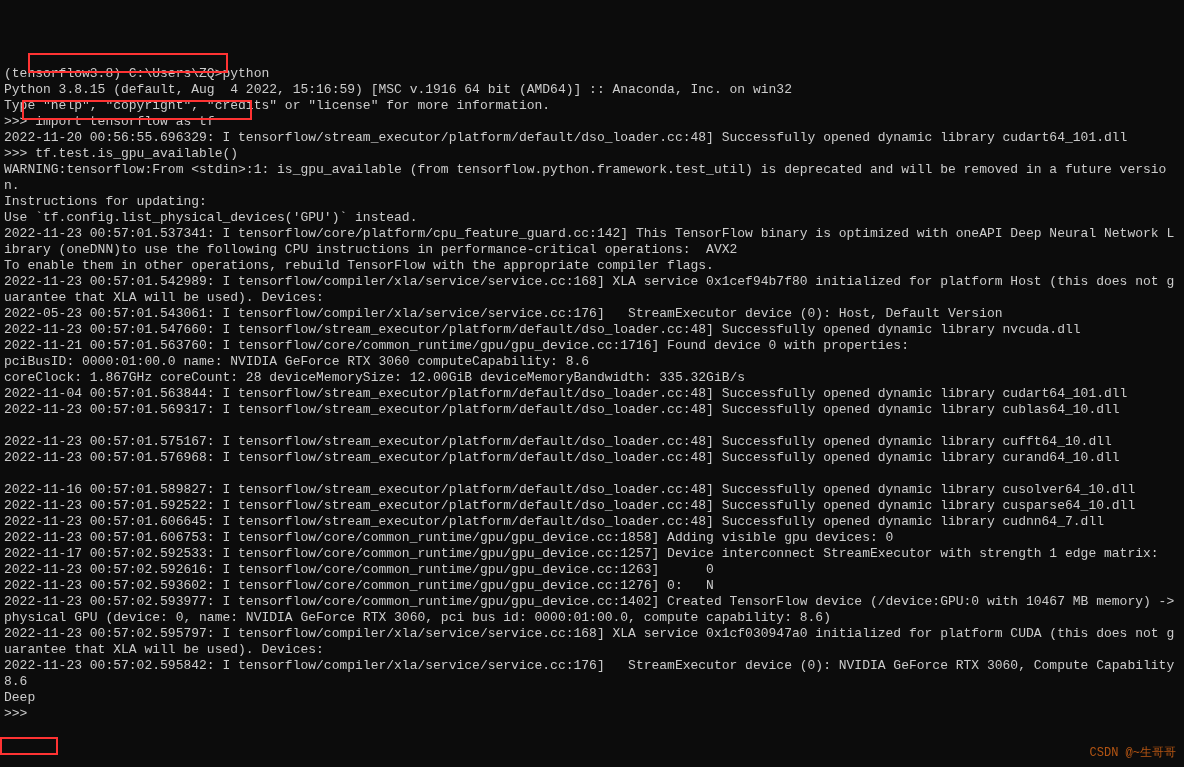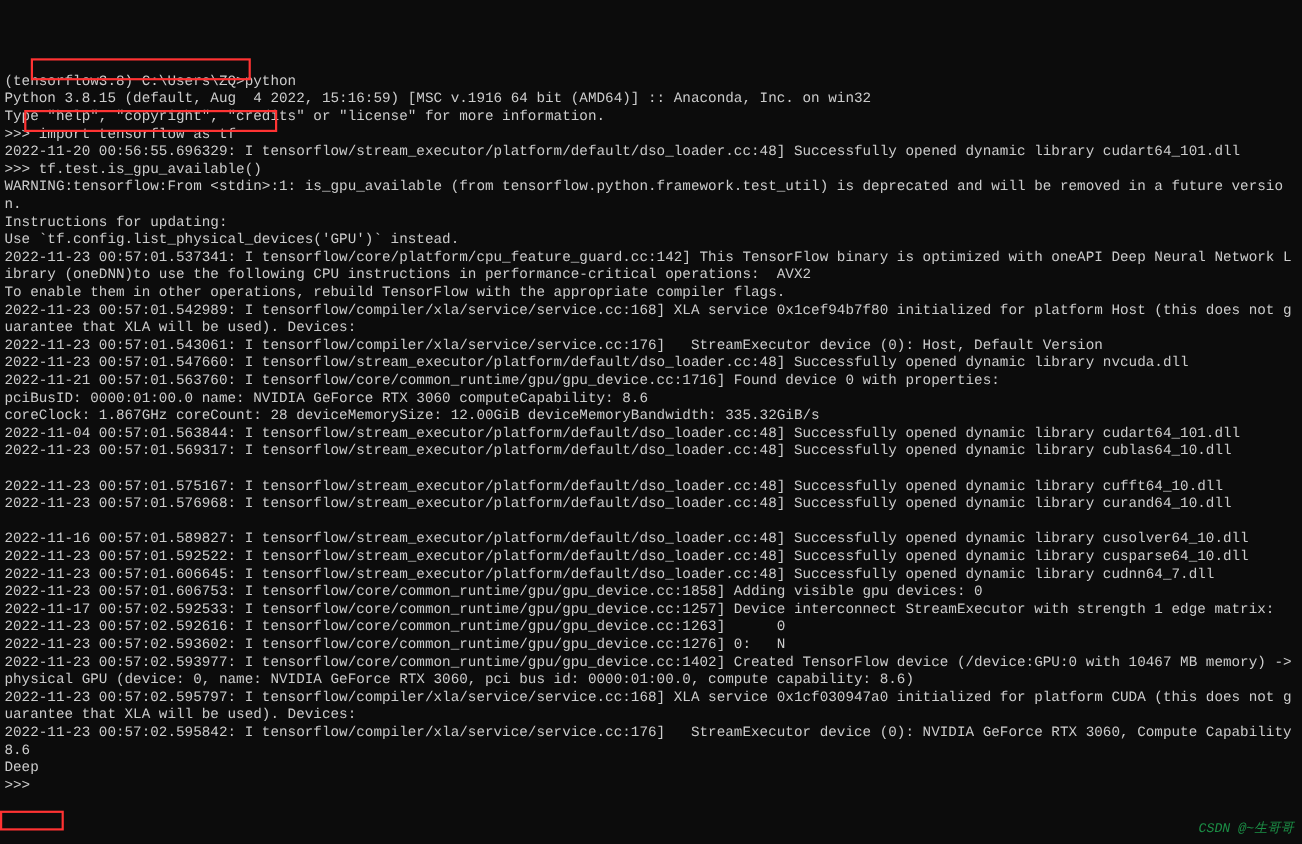--- a/index.html
+++ b/index.html
@@ -19,45 +19,44 @@
 }
 .highlight {
   border: 2px solid #ff3333;
   position: absolute;
   pointer-events: none;
 }
 .watermark {
   position: absolute;
   right: 8px;
   bottom: 6px;
-  color: #22c55e;
+  color: #f97316;
   font-size: 12px;
   opacity: 0.7;
-  font-style: italic;
 }
 #terminal { display: block; }
 </style>
 </head>
 <body>
 
 
 
 <div id="terminal"><span>(tensorflow3.8) C:\Users\ZQ&gt;python</span>
 <span>Python 3.8.15 (default, Aug  4 2022, 15:16:59) [MSC v.1916 64 bit (AMD64)] :: Anaconda, Inc. on win32</span>
 <span>Type "help", "copyright", "credits" or "license" for more information.</span>
 <span>&gt;&gt;&gt; import tensorflow as tf</span>
 <span>2022-11-20 00:56:55.696329: I tensorflow/stream_executor/platform/default/dso_loader.cc:48] Successfully opened dynamic library cudart64_101.dll</span>
 <span>&gt;&gt;&gt; tf.test.is_gpu_available()</span>
 <span>WARNING:tensorflow:From &lt;stdin&gt;:1: is_gpu_available (from tensorflow.python.framework.test_util) is deprecated and will be removed in a future version.</span>
 <span>Instructions for updating:</span>
 <span>Use `tf.config.list_physical_devices('GPU')` instead.</span>
 <span>2022-11-23 00:57:01.537341: I tensorflow/core/platform/cpu_feature_guard.cc:142] This TensorFlow binary is optimized with oneAPI Deep Neural Network Library (oneDNN)to use the following CPU instructions in performance-critical operations:  AVX2</span>
 <span>To enable them in other operations, rebuild TensorFlow with the appropriate compiler flags.</span>
 <span>2022-11-23 00:57:01.542989: I tensorflow/compiler/xla/service/service.cc:168] XLA service 0x1cef94b7f80 initialized for platform Host (this does not guarantee that XLA will be used). Devices:</span>
-<span>2022-11-23 00:57:01.543061: I tensorflow/compiler/xla/service/service.cc:176]   StreamExecutor device (0): Host, Default Version</span>
+<span>2022-05-23 00:57:01.543061: I tensorflow/compiler/xla/service/service.cc:176]   StreamExecutor device (0): Host, Default Version</span>
 <span>2022-11-23 00:57:01.547660: I tensorflow/stream_executor/platform/default/dso_loader.cc:48] Successfully opened dynamic library nvcuda.dll</span>
 <span>2022-11-21 00:57:01.563760: I tensorflow/core/common_runtime/gpu/gpu_device.cc:1716] Found device 0 with properties:</span>
 <span>pciBusID: 0000:01:00.0 name: NVIDIA GeForce RTX 3060 computeCapability: 8.6</span>
 <span>coreClock: 1.867GHz coreCount: 28 deviceMemorySize: 12.00GiB deviceMemoryBandwidth: 335.32GiB/s</span>
 <span>2022-11-04 00:57:01.563844: I tensorflow/stream_executor/platform/default/dso_loader.cc:48] Successfully opened dynamic library cudart64_101.dll</span>
 <span>2022-11-23 00:57:01.569317: I tensorflow/stream_executor/platform/default/dso_loader.cc:48] Successfully opened dynamic library cublas64_10.dll</span>
 <span></span>
 <span>2022-11-23 00:57:01.575167: I tensorflow/stream_executor/platform/default/dso_loader.cc:48] Successfully opened dynamic library cufft64_10.dll</span>
 <span>2022-11-23 00:57:01.576968: I tensorflow/stream_executor/platform/default/dso_loader.cc:48] Successfully opened dynamic library curand64_10.dll</span>
 <span></span>

